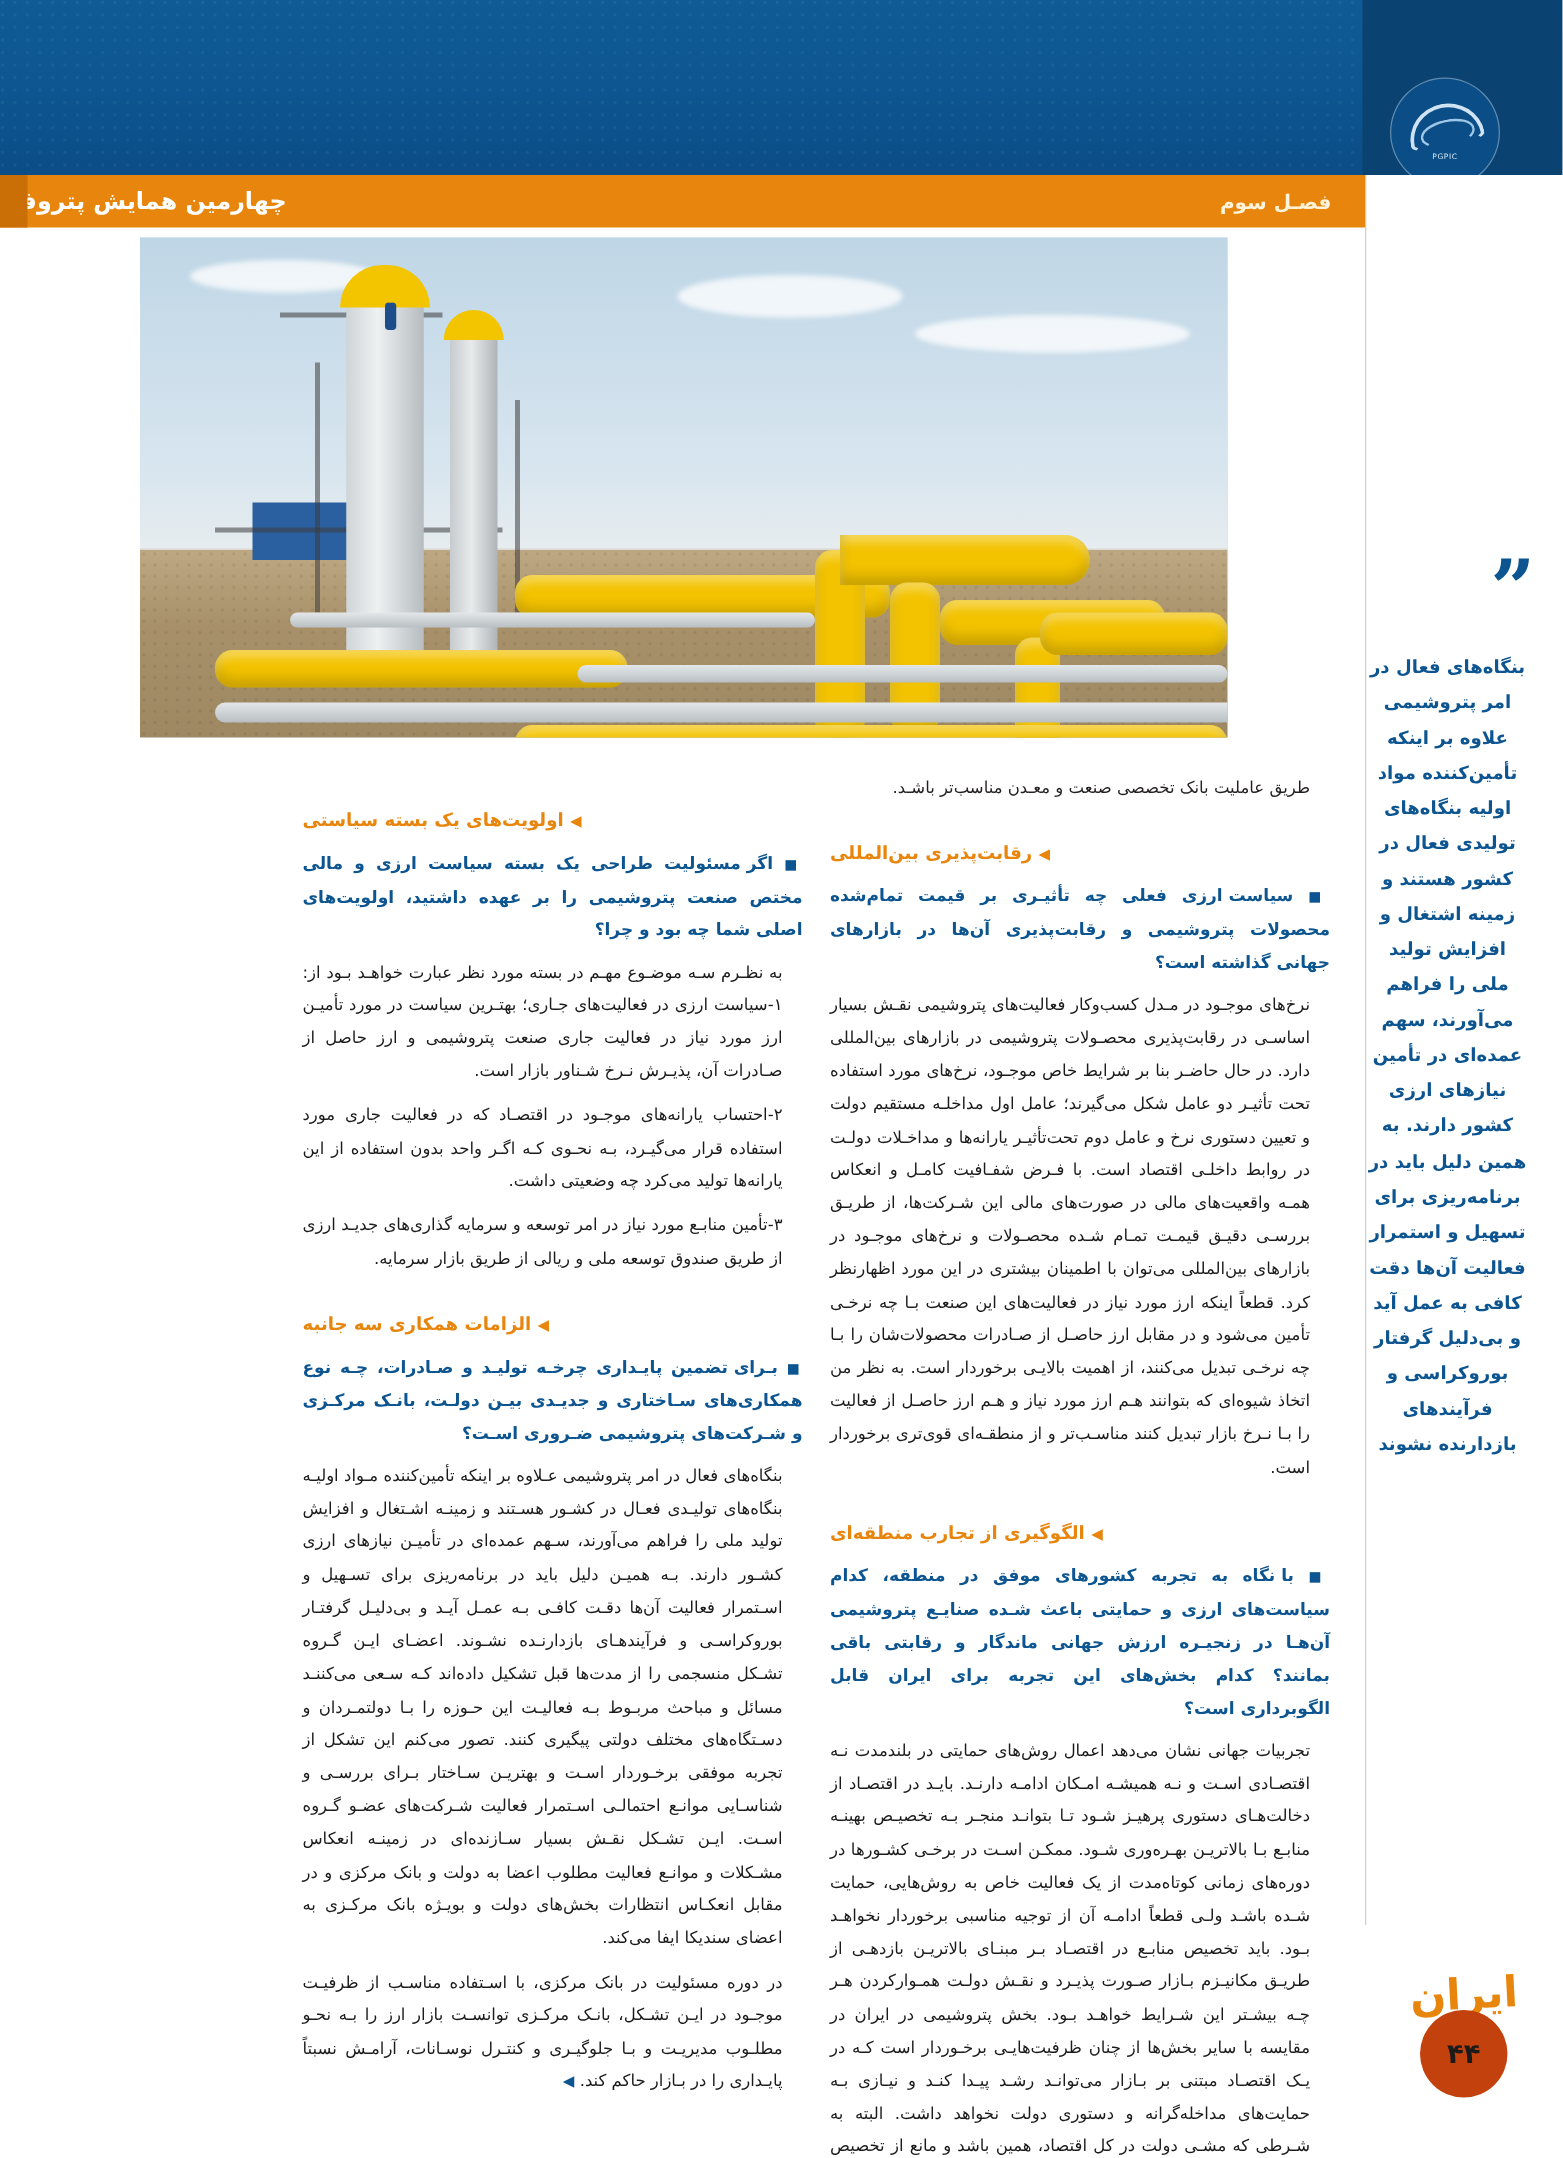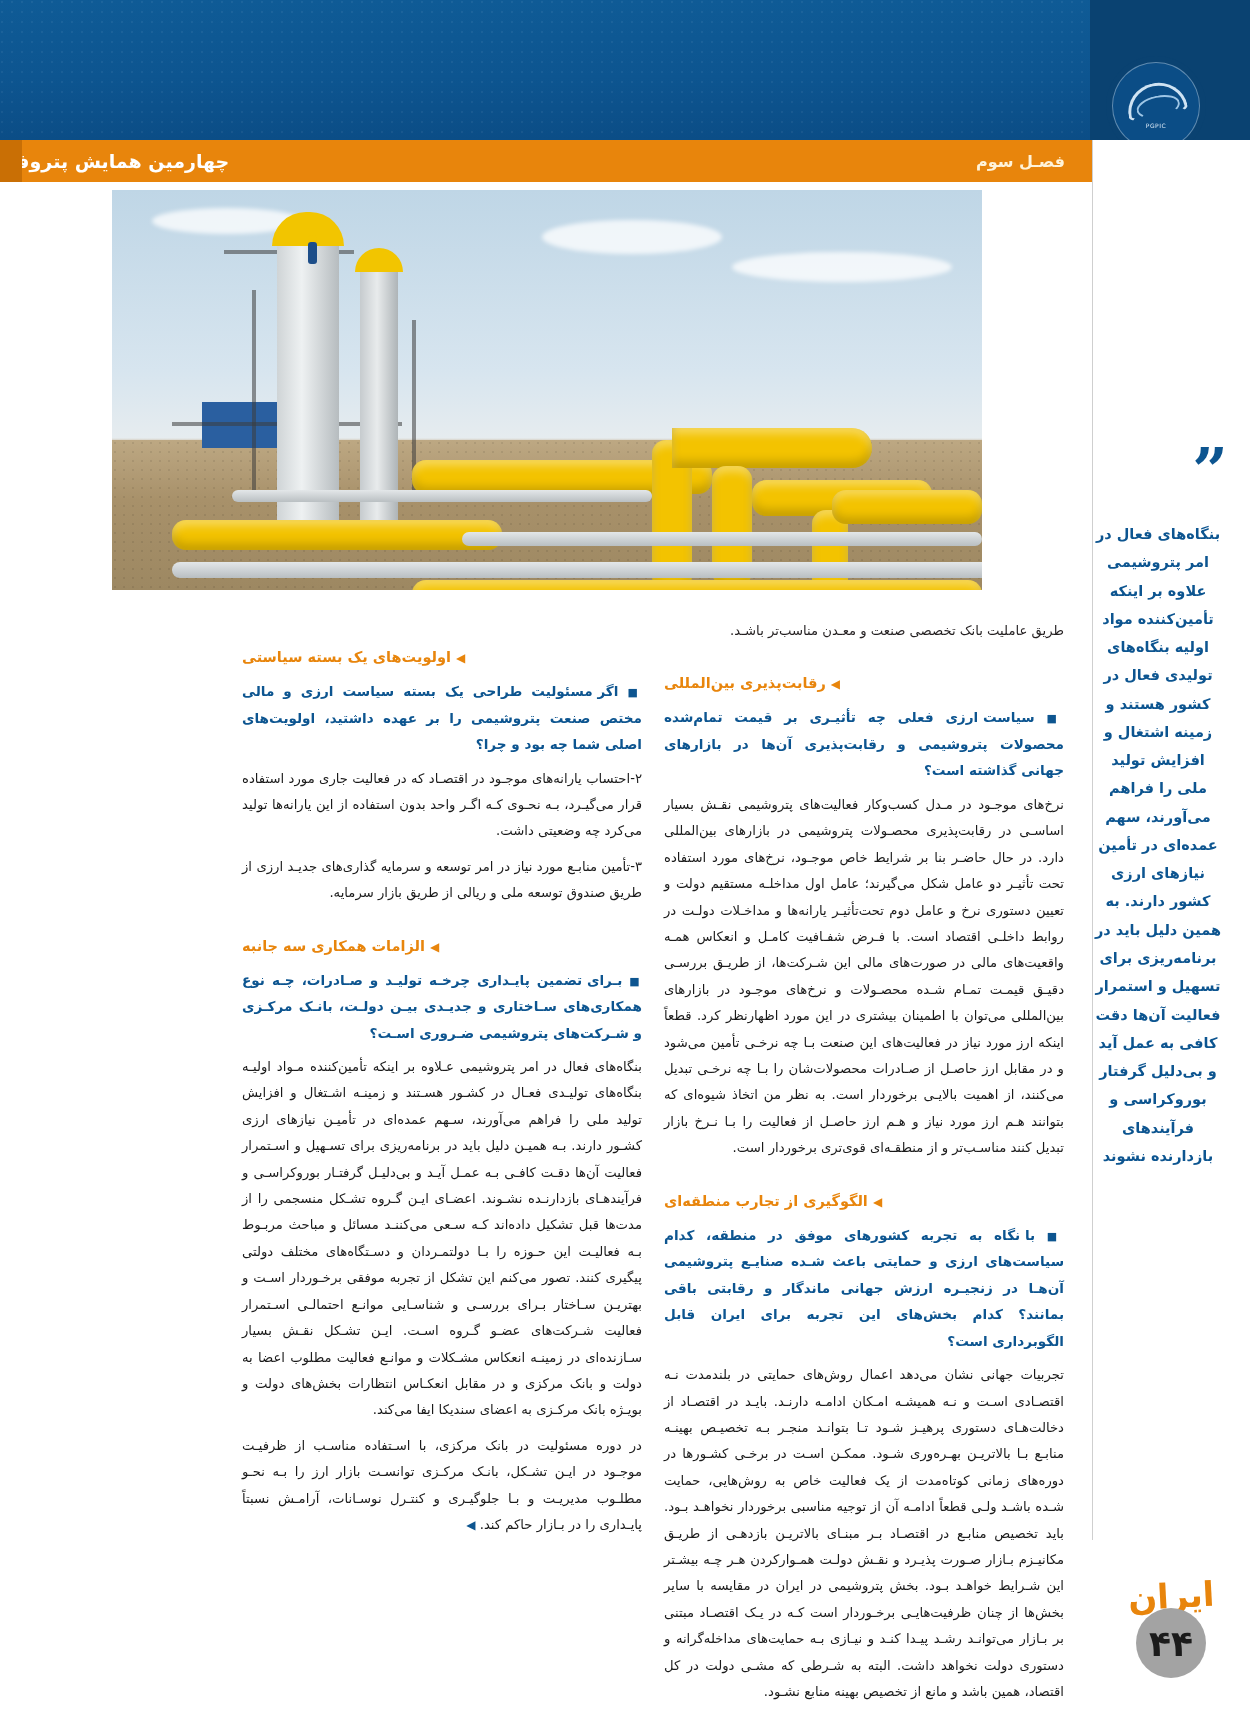--- a/index.html
+++ b/index.html
@@ -79,21 +79,21 @@
   }
   .iran-badge{
     position:absolute;right:24px;bottom:110px;width:110px;text-align:center;
   }
   .iran-word{
     color:#e8850c;font-size:34px;font-weight:bold;letter-spacing:1px;
     transform:rotate(-3deg);display:inline-block;
   }
   .page-num{
     position:absolute;right:44px;bottom:48px;width:70px;height:70px;border-radius:50%;
-    background:#a3a3a3;color:#1b1b1b;font-size:36px;font-weight:bold;
+    background:#c2410c;color:#1b1b1b;font-size:22px;font-weight:bold;
     display:flex;align-items:center;justify-content:center;
   }
 
   
   .photo{
     position:absolute;left:112px;top:190px;width:870px;height:400px;
     background:#b7cfe0;overflow:hidden;border:0;
   }
   .sky{position:absolute;inset:0;background:linear-gradient(180deg,#bfd6e6 0%,#d7e5ef 45%,#e6ecef 62%,#cbbda6 63%,#b9a98e 100%);}
   .cloud{position:absolute;background:rgba(255,255,255,.75);border-radius:50%;filter:blur(2px);}
@@ -127,21 +127,21 @@
   .subhead{
     color:#e8850c;font-weight:bold;font-size:14.5px;text-align:left;direction:rtl;
     margin:25px 0 6px 0;
   }
   .subhead .tri{color:#e8850c;font-size:12px;}
   .qblock{
     color:#0d5590;font-weight:bold;font-size:13.6px;line-height:1.95;margin:0 0 8px 0;
     text-align:justify;
   }
   .qblock .sq{color:#0d5590;font-size:11px;}
-  p{margin:0 0 9px 0;}
+  p{margin:0 16px 9px 0;}
   .endmark{color:#0d5590;font-size:12px;}
 </style>
 </head>
 <body>
 
 <div class="topband"></div>
 <div class="topband-dark"></div>
 <div class="logo-circle">
   <div class="swoosh"></div>
   <div class="logo-text">PGPIC</div>
@@ -223,20 +223,21 @@
 
 <div class="col col-left">
   <div class="subhead">
     <span class="tri">◀</span>
     <span>اولویت‌های یک بسته سیاستی</span>
   </div>
   <p class="qblock">
     <span class="sq">■</span>
     <span>اگر مسئولیت طراحی یک بسته سیاست ارزی و مالی مختص صنعت پتروشیمی را بر عهده داشتید، اولویت‌های اصلی شما چه بود و چرا؟</span>
   </p>
+  <p>به نظـرم سـه موضـوع مهـم در بسته مورد نظر عبارت خواهـد بـود از: ۱-سیاست ارزی در فعالیت‌های جـاری؛ بهتـرین سیاست در مورد تأمیـن ارز مورد نیاز در فعالیت جاری صنعت پتروشیمی و ارز حاصل از صـادرات آن، پذیـرش نـرخ شـناور بازار است.</p>
   <p>۲-احتساب یارانه‌های موجـود در اقتصـاد که در فعالیت جاری مورد استفاده قرار می‌گیـرد، بـه نحـوی کـه اگـر واحد بدون استفاده از این یارانه‌ها تولید می‌کرد چه وضعیتی داشت.</p>
   <p>۳-تأمین منابـع مورد نیاز در امر توسعه و سرمایه گذاری‌های جدیـد ارزی از طریق صندوق توسعه ملی و ریالی از طریق بازار سرمایه.</p>
 
   <div class="subhead">
     <span class="tri">◀</span>
     <span>الزامات همکاری سه جانبه</span>
   </div>
   <p class="qblock">
     <span class="sq">■</span>
     <span>بـرای تضمین پایـداری چرخـه تولیـد و صـادرات، چـه نوع همکاری‌های سـاختاری و جدیـدی بیـن دولـت، بانـک مرکـزی و شـرکت‌های پتروشیمی ضـروری اسـت؟</span>

